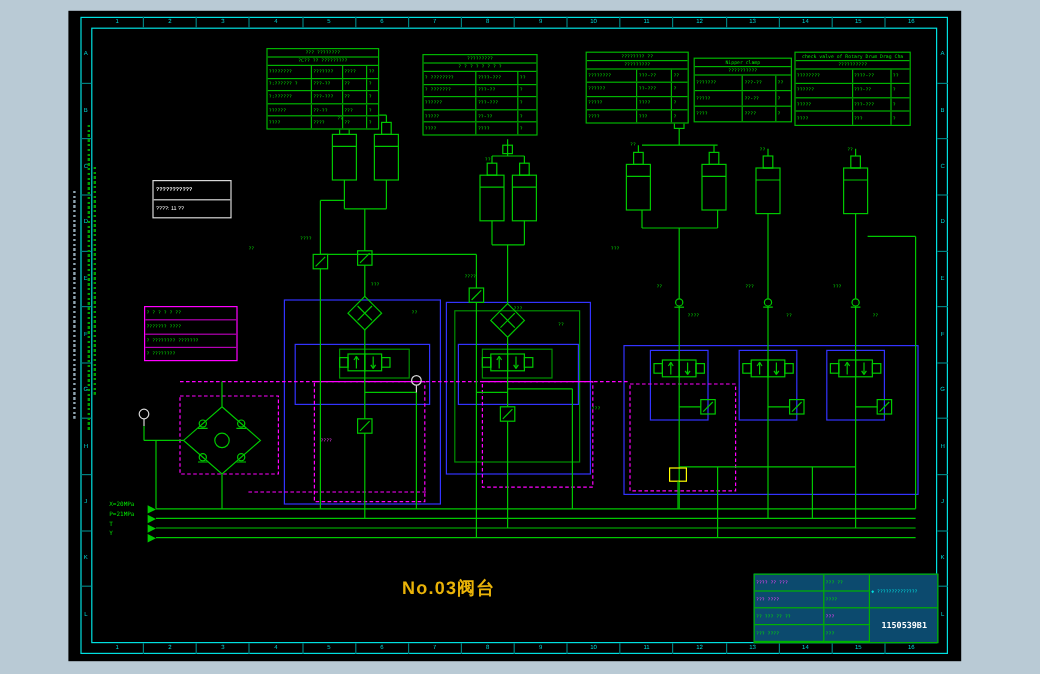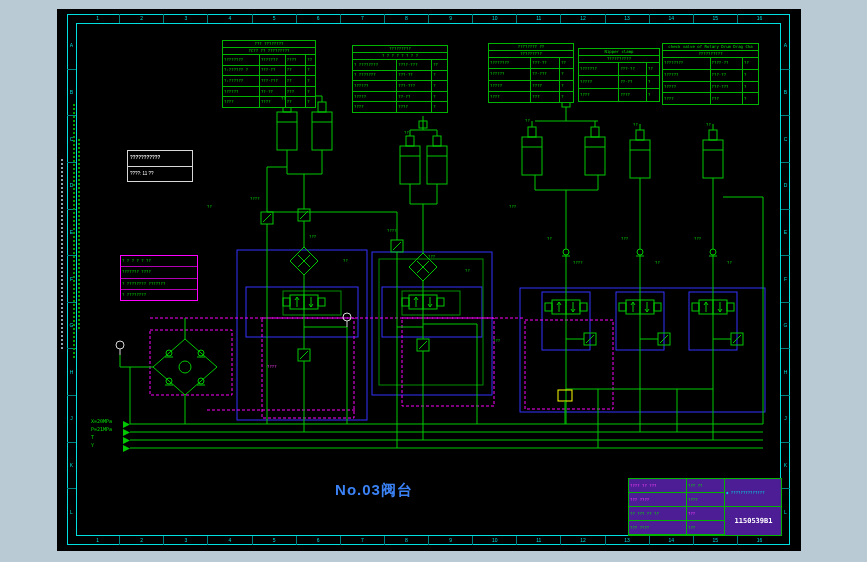--- a/index.html
+++ b/index.html
@@ -60,25 +60,25 @@
     white-space:nowrap;overflow:hidden;}
   .p-row:last-child{border-bottom:none;}
 
   .slabel{position:absolute;font-size:4px;line-height:1;color:#00d800;white-space:nowrap;
     font-family:"DejaVu Sans Mono", monospace;}
   .slabel.magenta{color:#ff40ff;}
   .buslabel{position:absolute;font-size:5px;line-height:1;color:#00e000;white-space:nowrap;
     font-family:"DejaVu Sans Mono", monospace;}
 
   #main-title{position:absolute;left:252px;top:472px;width:130px;text-align:center;
-    color:#3b82f6;font-size:15px;font-weight:bold;letter-spacing:1px;}
+    color:#eab308;font-size:15px;font-weight:bold;letter-spacing:1px;}
 
   #title-block{position:absolute;left:571px;top:469px;width:152px;height:56px;border:1px solid #00b400;
     display:grid;grid-template-columns:58px 38px 1fr;grid-template-rows:1fr 1fr 1fr 1fr;
-    font-size:4px;line-height:1;background:#4c1d95;font-family:"DejaVu Sans Mono", monospace;}
+    font-size:4px;line-height:1;background:#0c4a6e;font-family:"DejaVu Sans Mono", monospace;}
   .tb-cell{border-right:1px solid #00b400;border-bottom:1px solid #00b400;display:flex;align-items:center;
     padding-left:1px;overflow:hidden;white-space:nowrap;}
   .tb-m{color:#ff40ff;} .tb-g{color:#00e000;} .tb-c{color:#00e0e0;} .tb-w{color:#fff;}
   #tb-no{font-size:7px;font-weight:bold;justify-content:center;border-bottom:none;border-right:none;}
   #tb-co{border-right:none;}
 </style>
 </head>
 <body>
 
 <div id="canvas">

